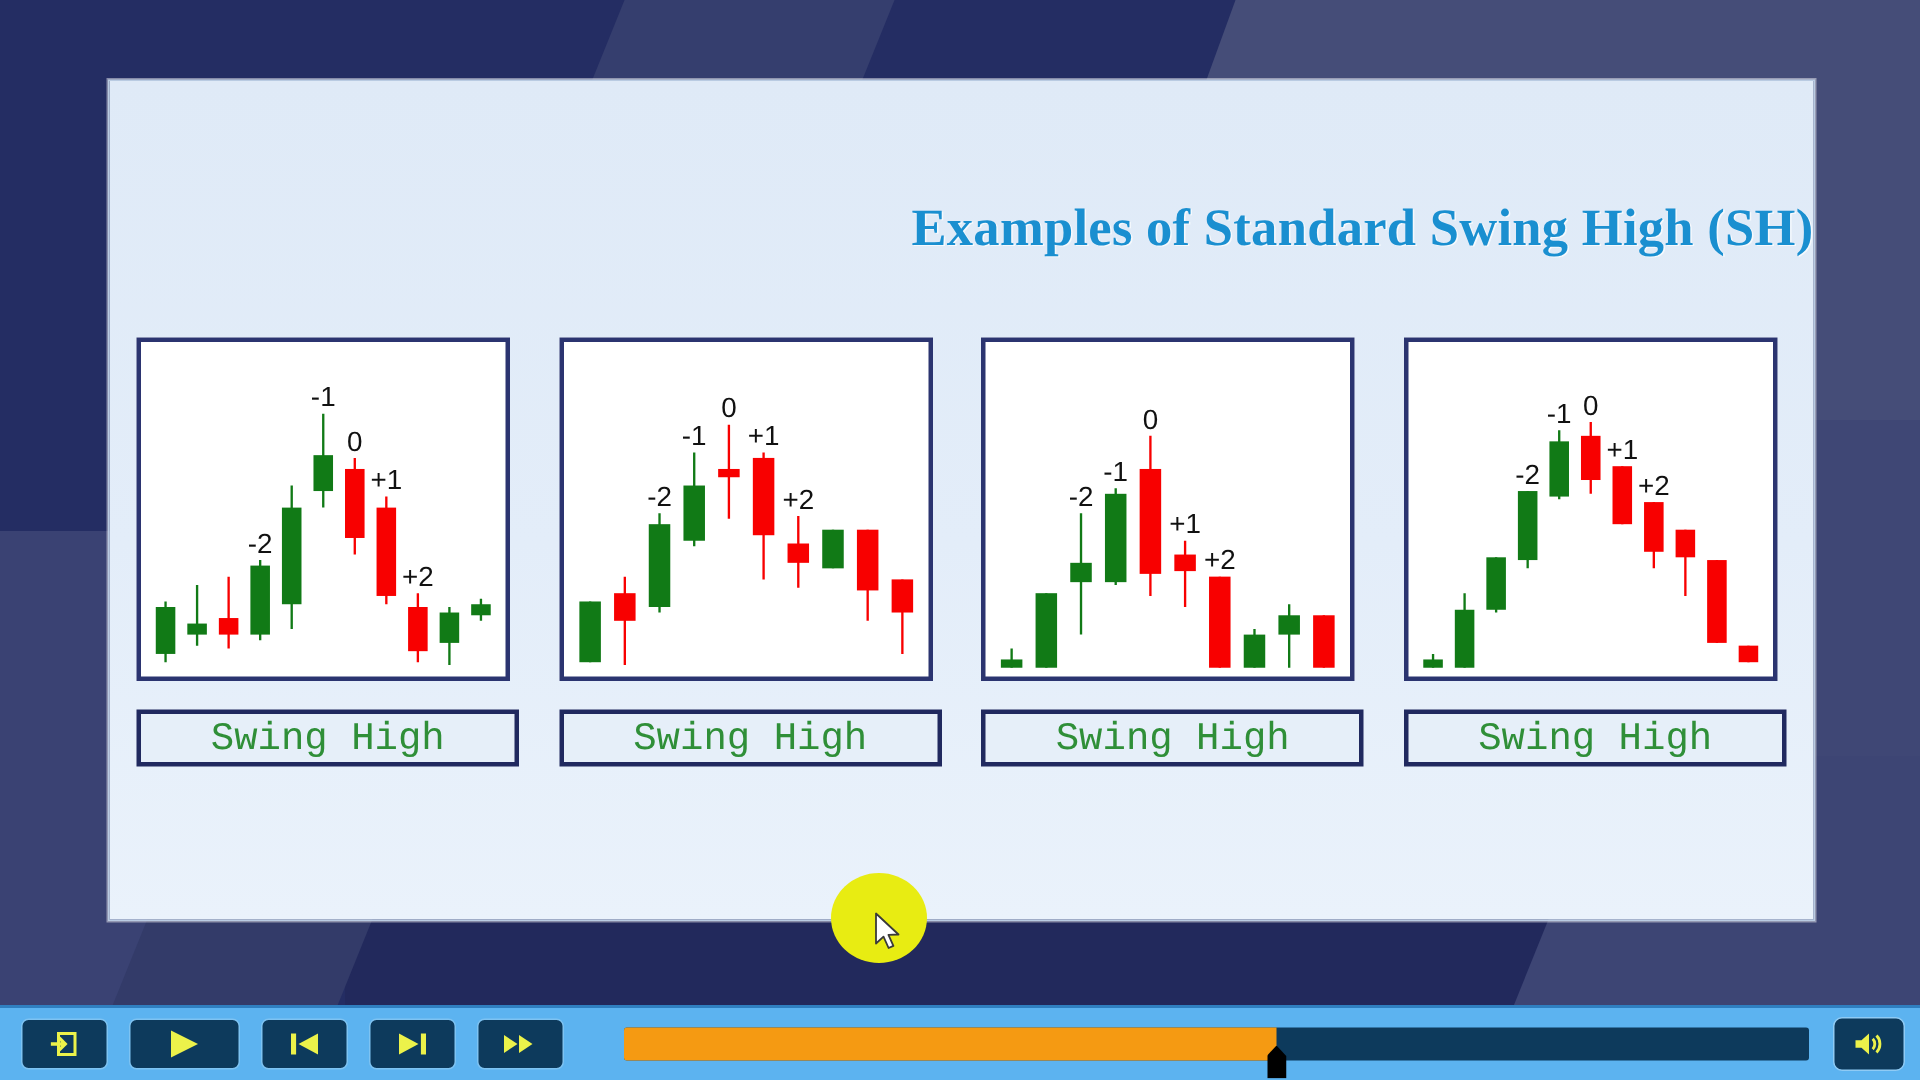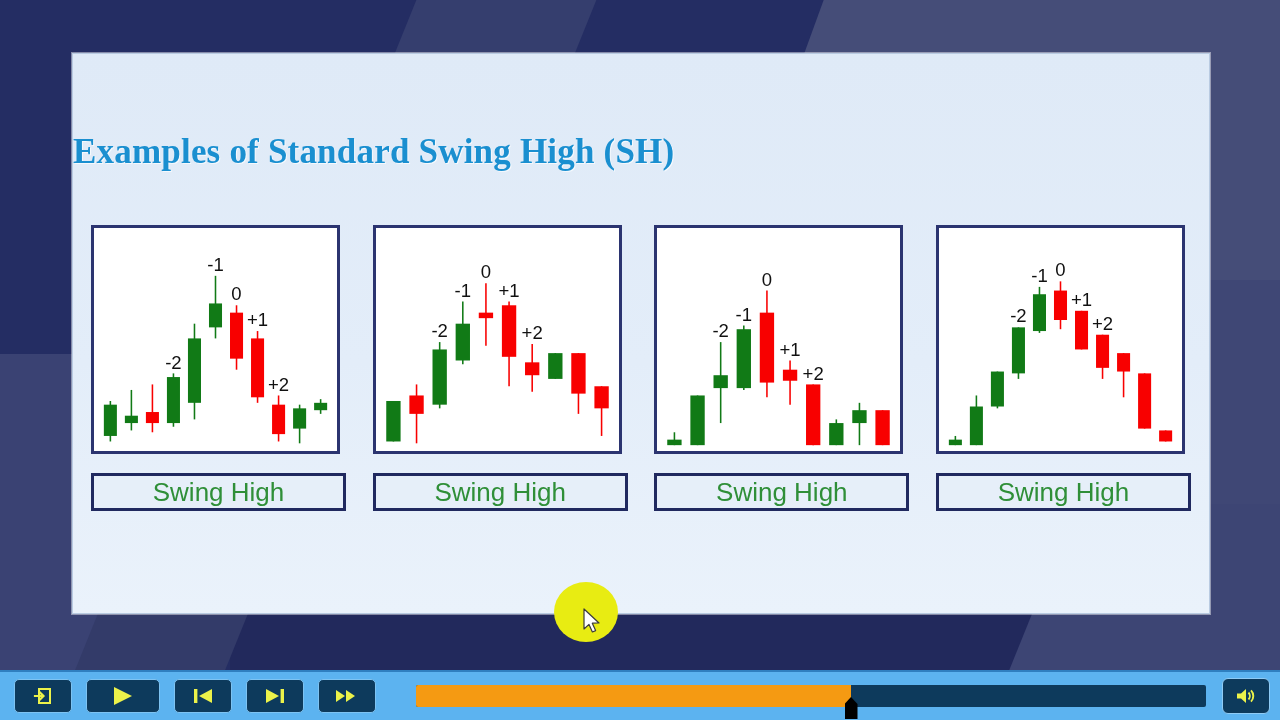--- a/index.html
+++ b/index.html
@@ -50,21 +50,21 @@
 
   
   #slide{
     position:absolute;left:72px;top:53px;width:1136px;height:559px;
     background:linear-gradient(180deg,#dfeaf7 0%,#e3edf9 55%,#eaf2fb 100%);
     border:1px solid #b9cbe2;
     box-shadow:0 0 0 1px rgba(255,255,255,.45);
   }
 
   #title{
-    text-align:left;
+    text-align:right;
     margin-top:78px;
     font-family:"Liberation Serif", serif;
     font-weight:bold;
     font-size:35px;
     color:#1a8fd0;
     letter-spacing:.2px;
     text-shadow:1px 1px 0 rgba(255,255,255,.7);
   }
 
   
@@ -83,21 +83,21 @@
   }
   .chartbox svg{display:block;width:100%;height:100%;}
 
   .label{
     margin-top:19px;
     height:38px;
     background:#e6eff9;
     border:3px solid #20295f;
     box-sizing:border-box;
     display:flex;align-items:center;justify-content:center;
-    font-family:Liberation Sans, sans-serif;
+    font-family:Liberation Mono, monospace;
     font-size:26px;
     color:#2f8f38;
   }
 
   
   #next{
     position:absolute;left:474px;top:516px;
     width:195px;height:42px;
     border-radius:9px;
     background:linear-gradient(180deg,#9eb0cb 0%,#b9c8dc 28%,#7e93b4 55%,#a7b8cf 100%);

